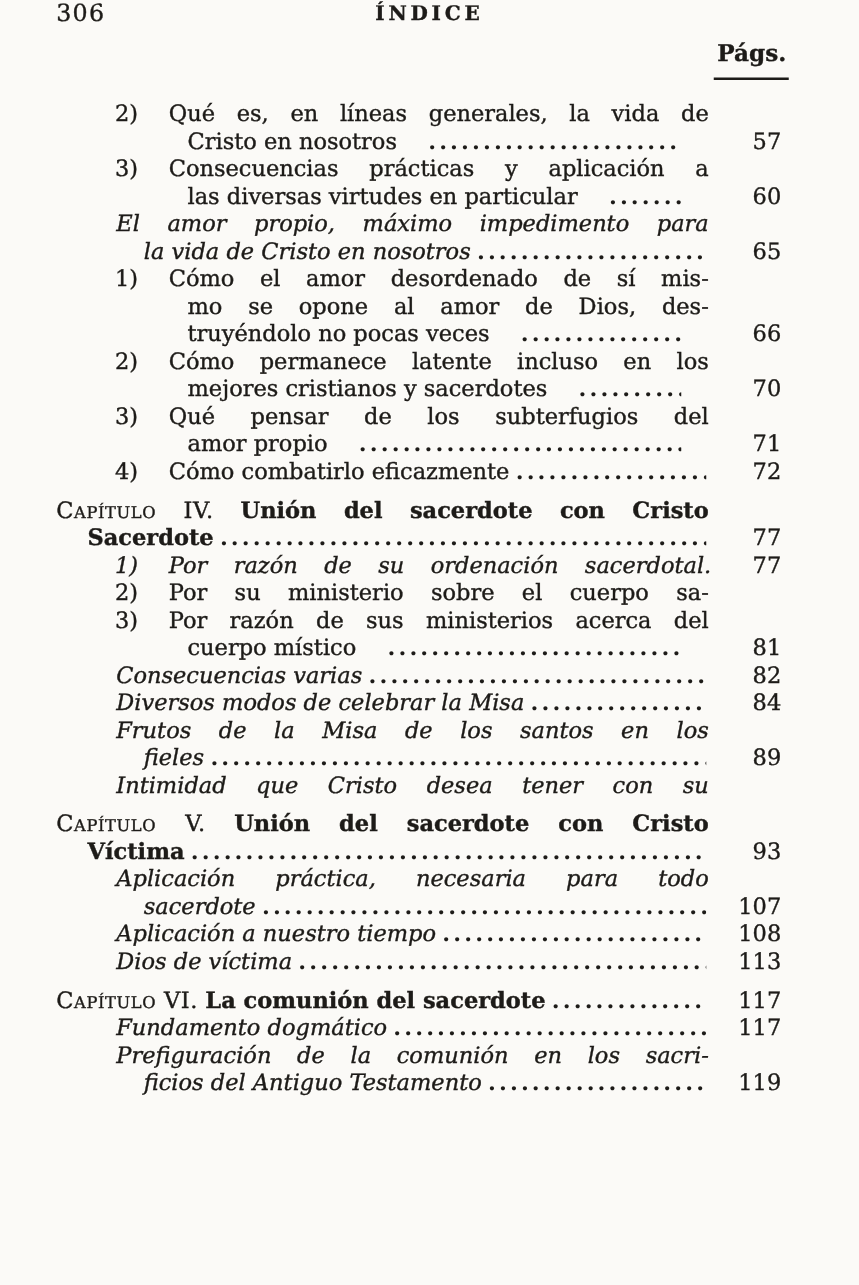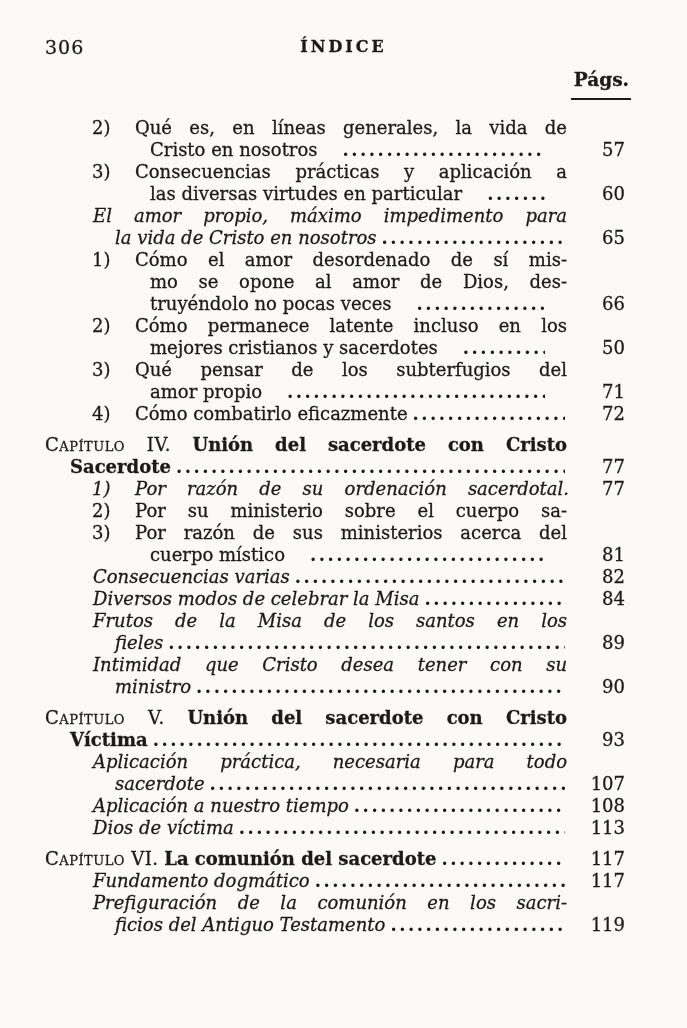--- a/index.html
+++ b/index.html
@@ -11,21 +11,21 @@
   body{
     width:687px;height:1028px;
     background:var(--paper);
     color:var(--ink);
     font-family:"DejaVu Serif", serif;
     font-size:18px;
     line-height:22px;
     overflow:hidden;
     -webkit-text-stroke:0.3px var(--ink);
   }
-  .sheet{padding-top:36px;}
+  .sheet{}
 
   
   .runhead{
     display:flex;
     padding:0 45px 0 45px;
   }
   .runhead .folio{flex:1;font-size:19px;letter-spacing:1px;}
   .runhead .rtitle{
     flex:1;text-align:center;font-size:16px;
     letter-spacing:3px;font-weight:bold;
@@ -154,21 +154,21 @@
           <span class="txt">truyéndolo no pocas veces</span>
           <span class="leader"></span>
           <span class="pg">66</span>
         </div>
       </div>
       <div class="entry numbered">
         <div class="row jl ind-num"><span class="num">2)</span><span>Cómo permanece latente incluso en los</span></div>
         <div class="row fl ind-cont">
           <span class="txt">mejores cristianos y sacerdotes</span>
           <span class="leader"></span>
-          <span class="pg">50</span>
+          <span class="pg">70</span>
         </div>
       </div>
       <div class="entry numbered">
         <div class="row jl ind-num"><span class="num">3)</span><span>Qué pensar de los subterfugios del</span></div>
         <div class="row fl ind-cont">
           <span class="txt">amor propio</span>
           <span class="leader"></span>
           <span class="pg">71</span>
         </div>
       </div>
@@ -222,25 +222,20 @@
       <div class="entry italic">
         <div class="row jl ind-it"><span>Frutos de la Misa de los santos en los</span></div>
         <div class="row fl ind-itc">
           <span class="txt">fieles</span>
           <span class="leader"></span>
           <span class="pg">89</span>
         </div>
       </div>
       <div class="entry italic">
         <div class="row jl ind-it"><span>Intimidad que Cristo desea tener con su</span></div>
-        <div class="row fl ind-itc">
-          <span class="txt">ministro</span>
-          <span class="leader"></span>
-          <span class="pg">90</span>
-        </div>
       </div>
       <div class="entry chapter">
         <div class="row jl ind-ch0"><span class="sc">Capítulo V.</span> <span class="bold">Unión del sacerdote con Cristo</span></div>
         <div class="row fl ind-ch1">
           <span class="txt"><span class="bold">Víctima</span></span>
           <span class="leader"></span>
           <span class="pg">93</span>
         </div>
       </div>
       <div class="entry italic">

